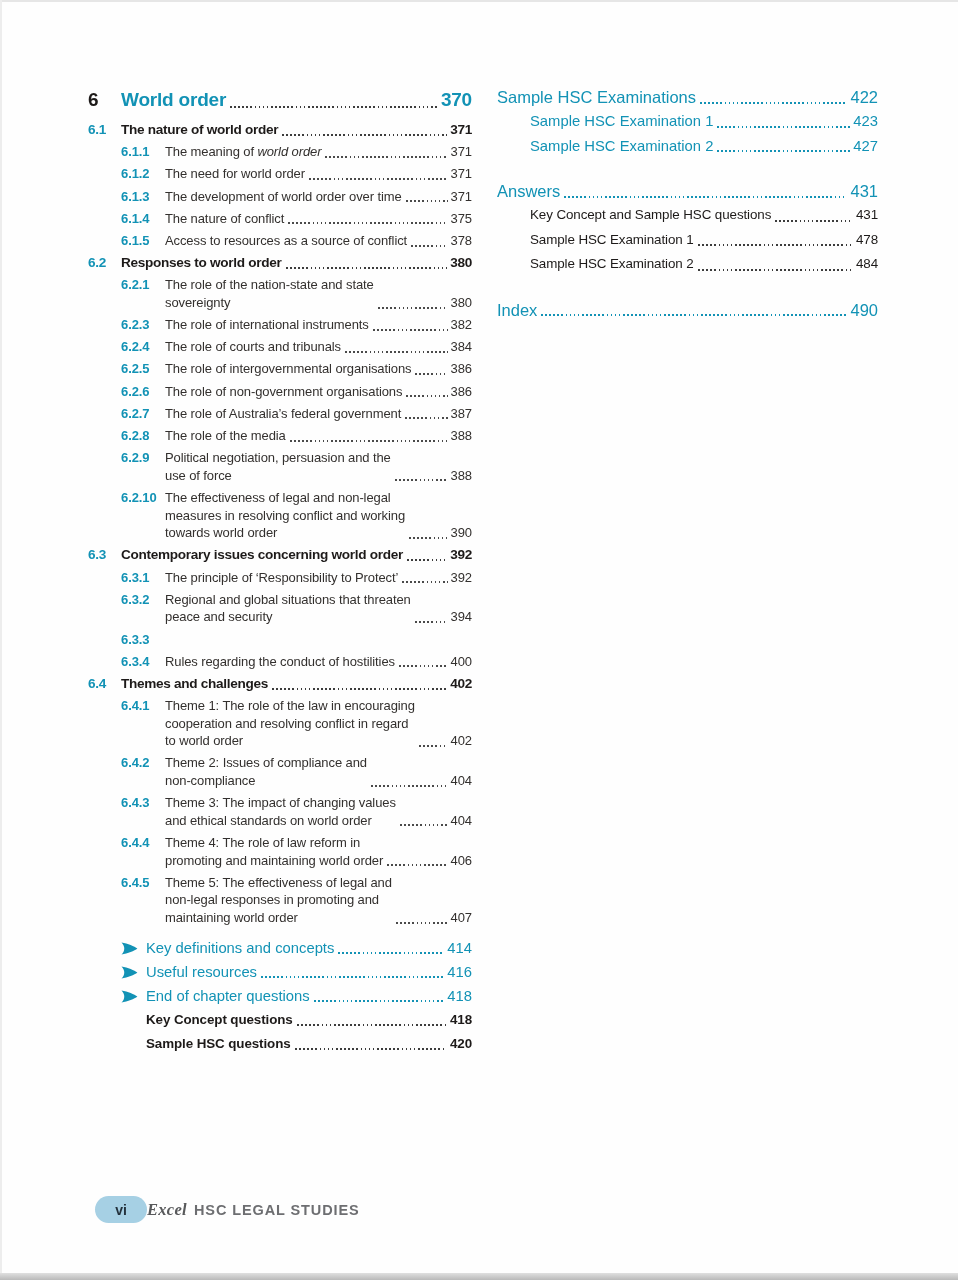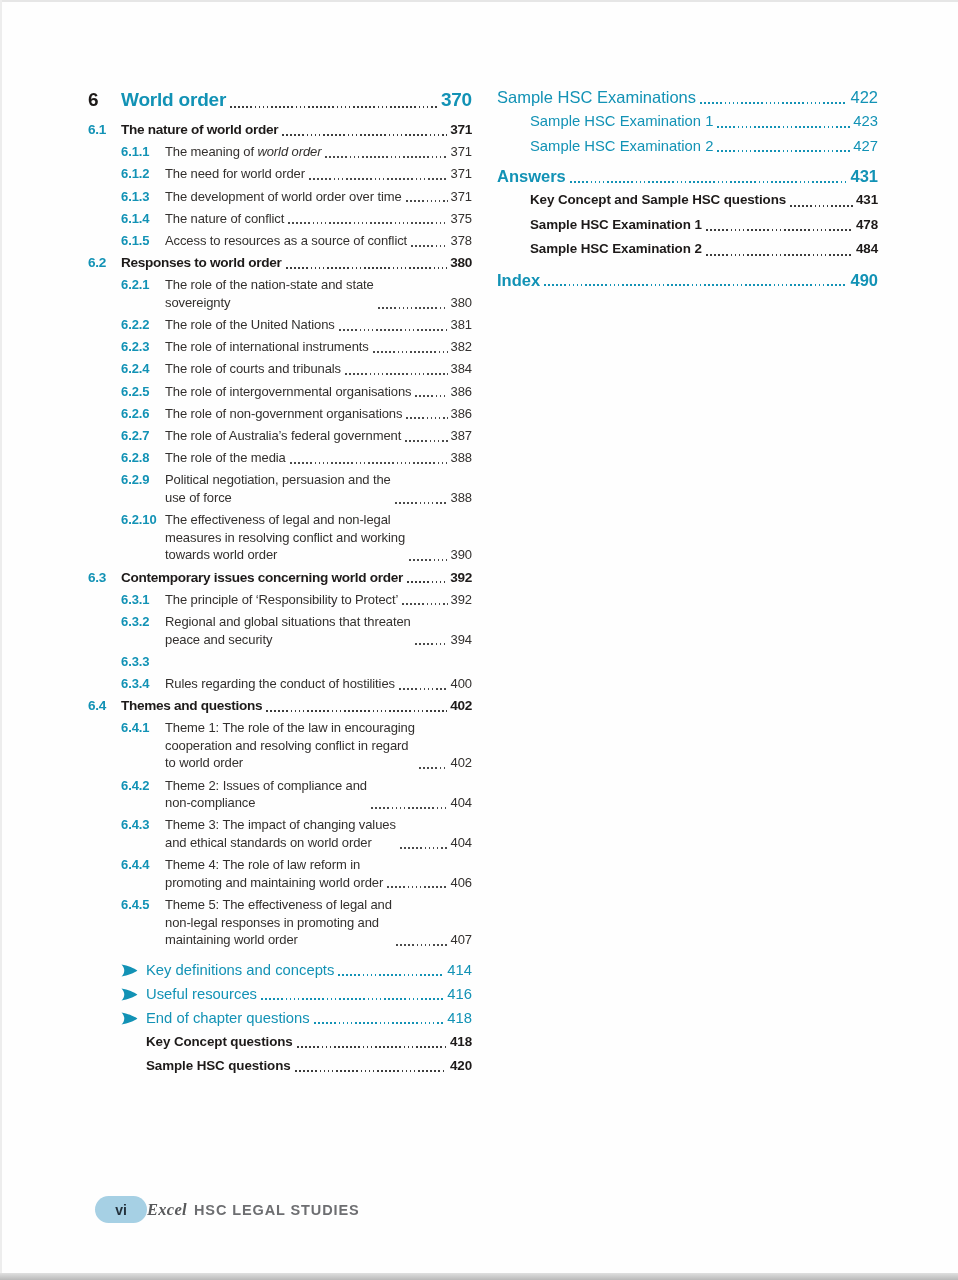--- a/index.html
+++ b/index.html
@@ -57,23 +57,23 @@
   .first-arrow { margin-top:12px; }
   .plain { padding-left:58px; font-weight:bold; color:var(--bold); font-size:13.4px; line-height:18px; margin-bottom:6px; }
   .plain .dots { color:#3c3c3c; }
 
   
   .r-row { display:flex; margin-bottom:6px; }
   .r-h1 { font-size:16.5px; line-height:20px; color:var(--teal); letter-spacing:0; margin-bottom:5px; }
   .r-h1 .dots { color:var(--teal); margin-bottom:3.5px; }
   .r-teal { padding-left:33px; font-size:14.8px; line-height:18.5px; color:var(--teal); letter-spacing:0; }
   .r-teal .dots { color:var(--teal); }
-  .r-bold { padding-left:33px; font-size:13.4px; line-height:18.5px; font-weight:bold; color:var(--bold); }
+  .r-bold { padding-left:33px; font-size:13.4px; line-height:18.5px; font-weight:normal; color:var(--bold); }
   .r-bold .dots { color:#3c3c3c; }
-  .gap-before { margin-top:11px;font-weight:bold; }
+  .gap-before { margin-top:26px; }
 
   
   .footer { position:absolute; left:95px; top:1196px; display:flex; align-items:center; }
   .pill {
     width:52px; height:27px; border-radius:14px; background:var(--pill);
     display:flex; align-items:center; justify-content:center;
     font-weight:bold; font-size:14px; color:#23313c; letter-spacing:0;
   }
   .brand { margin-left:0; font-weight:bold; font-size:14.5px; color:var(--gray); letter-spacing:0.9px; }
   .brand-excel {
@@ -156,28 +156,20 @@
       <div class="row sub">
         <span class="num">6.2.1</span>
         <span class="fill">
           <span class="text">The role of the nation-state and state
 sovereignty</span>
           <span class="dots"></span>
           <span class="page-num">380</span>
         </span>
       </div>
       <div class="row sub">
-        <span class="num">6.2.2</span>
-        <span class="fill">
-          <span class="text">The role of the United Nations</span>
-          <span class="dots"></span>
-          <span class="page-num">381</span>
-        </span>
-      </div>
-      <div class="row sub">
         <span class="num">6.2.3</span>
         <span class="fill">
           <span class="text">The role of international instruments</span>
           <span class="dots"></span>
           <span class="page-num">382</span>
         </span>
       </div>
       <div class="row sub">
         <span class="num">6.2.4</span>
         <span class="fill">
@@ -269,21 +261,21 @@
         <span class="num">6.3.4</span>
         <span class="fill">
           <span class="text">Rules regarding the conduct of hostilities</span>
           <span class="dots"></span>
           <span class="page-num">400</span>
         </span>
       </div>
       <div class="row sec">
         <span class="num">6.4</span>
         <span class="fill">
-          <span class="text">Themes and questions</span>
+          <span class="text">Themes and challenges</span>
           <span class="dots"></span>
           <span class="page-num">402</span>
         </span>
       </div>
       <div class="row sub">
         <span class="num">6.4.1</span>
         <span class="fill">
           <span class="text">Theme 1: The role of the law in encouraging
 cooperation and resolving conflict in regard
 to world order</span>

